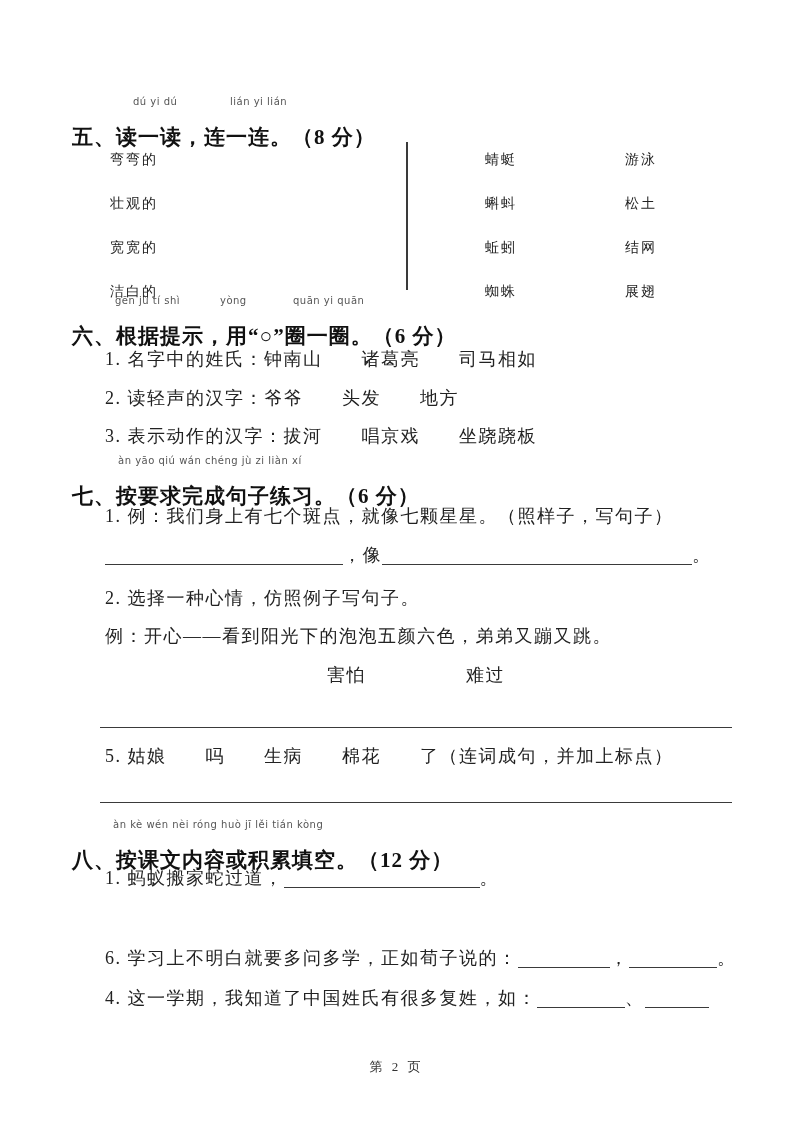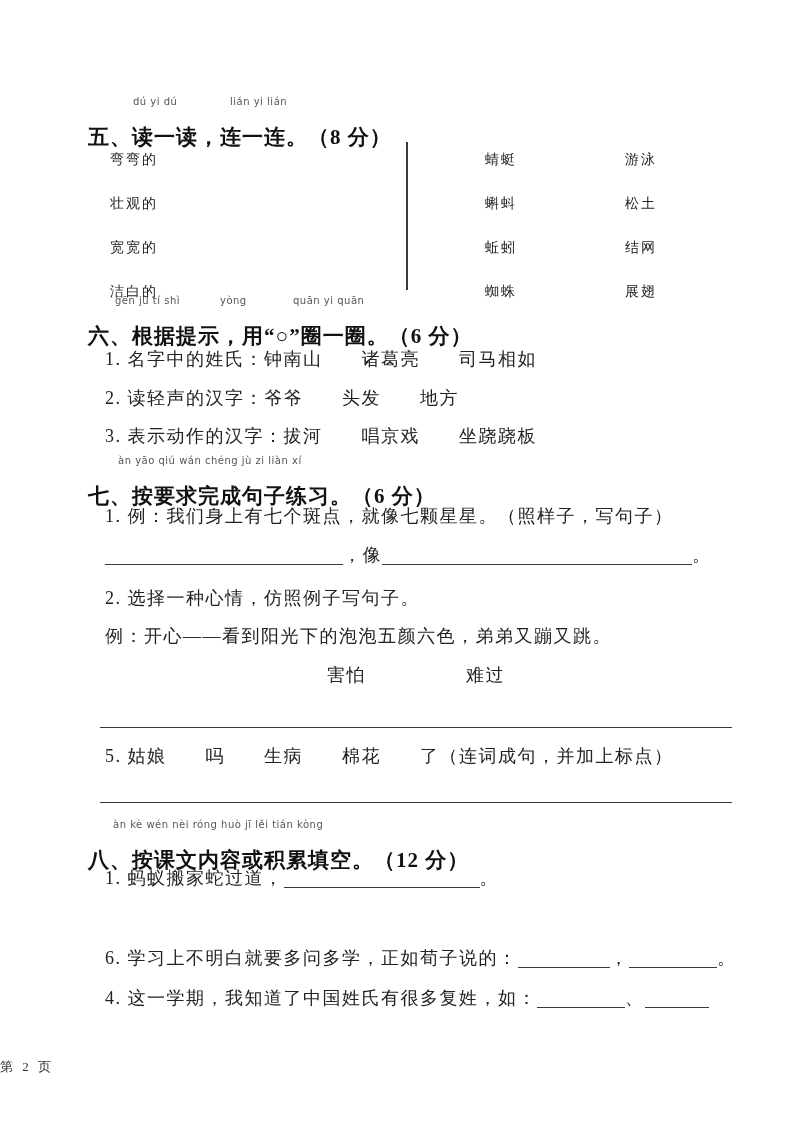--- a/index.html
+++ b/index.html
@@ -15,41 +15,41 @@
   .pinyin-row { position:absolute; left:0; width:100%; height:14px; }
   .pinyin-row span {
     position:absolute;
     font-family:"DejaVu Sans", sans-serif;
     font-size:10px;
     color:#555;
     letter-spacing:0.5px;
     white-space:nowrap;
   }
   .heading {
-    position:absolute; left:88px;
+    position:absolute; left:72px;
     font-size:21px; font-weight:bold; color:#111;
     letter-spacing:1px; white-space:nowrap;
   }
   .body-line {
     position:absolute;
     font-size:18px; letter-spacing:1.5px;
     white-space:nowrap; color:#222;
   }
   .match-col { position:absolute; top:138px; font-size:14px; letter-spacing:2px; }
   .match-col .word { height:44px; line-height:44px; }
   .v-divider { position:absolute; width:2px; background:#3a3a3a; }
   .blank {
     display:inline-block;
     border-bottom:1.5px solid #3a3a3a;
     height:18px; vertical-align:-4px;
   }
   .answer-line { position:absolute; border-top:1.5px solid #3a3a3a; height:0; }
   .footer {
     position:absolute; left:0; width:100%;
-    text-align:left; font-size:13px; color:#333; letter-spacing:3px;
+    text-align:center; font-size:13px; color:#333; letter-spacing:3px;
   }
 </style>
 </head>
 <body>
 
 <div class="page">
 
   <div class="pinyin-row" style="top:96px">
     <span style="left:133px">dú yi dú</span>
     <span style="left:230px">lián yi lián</span>

